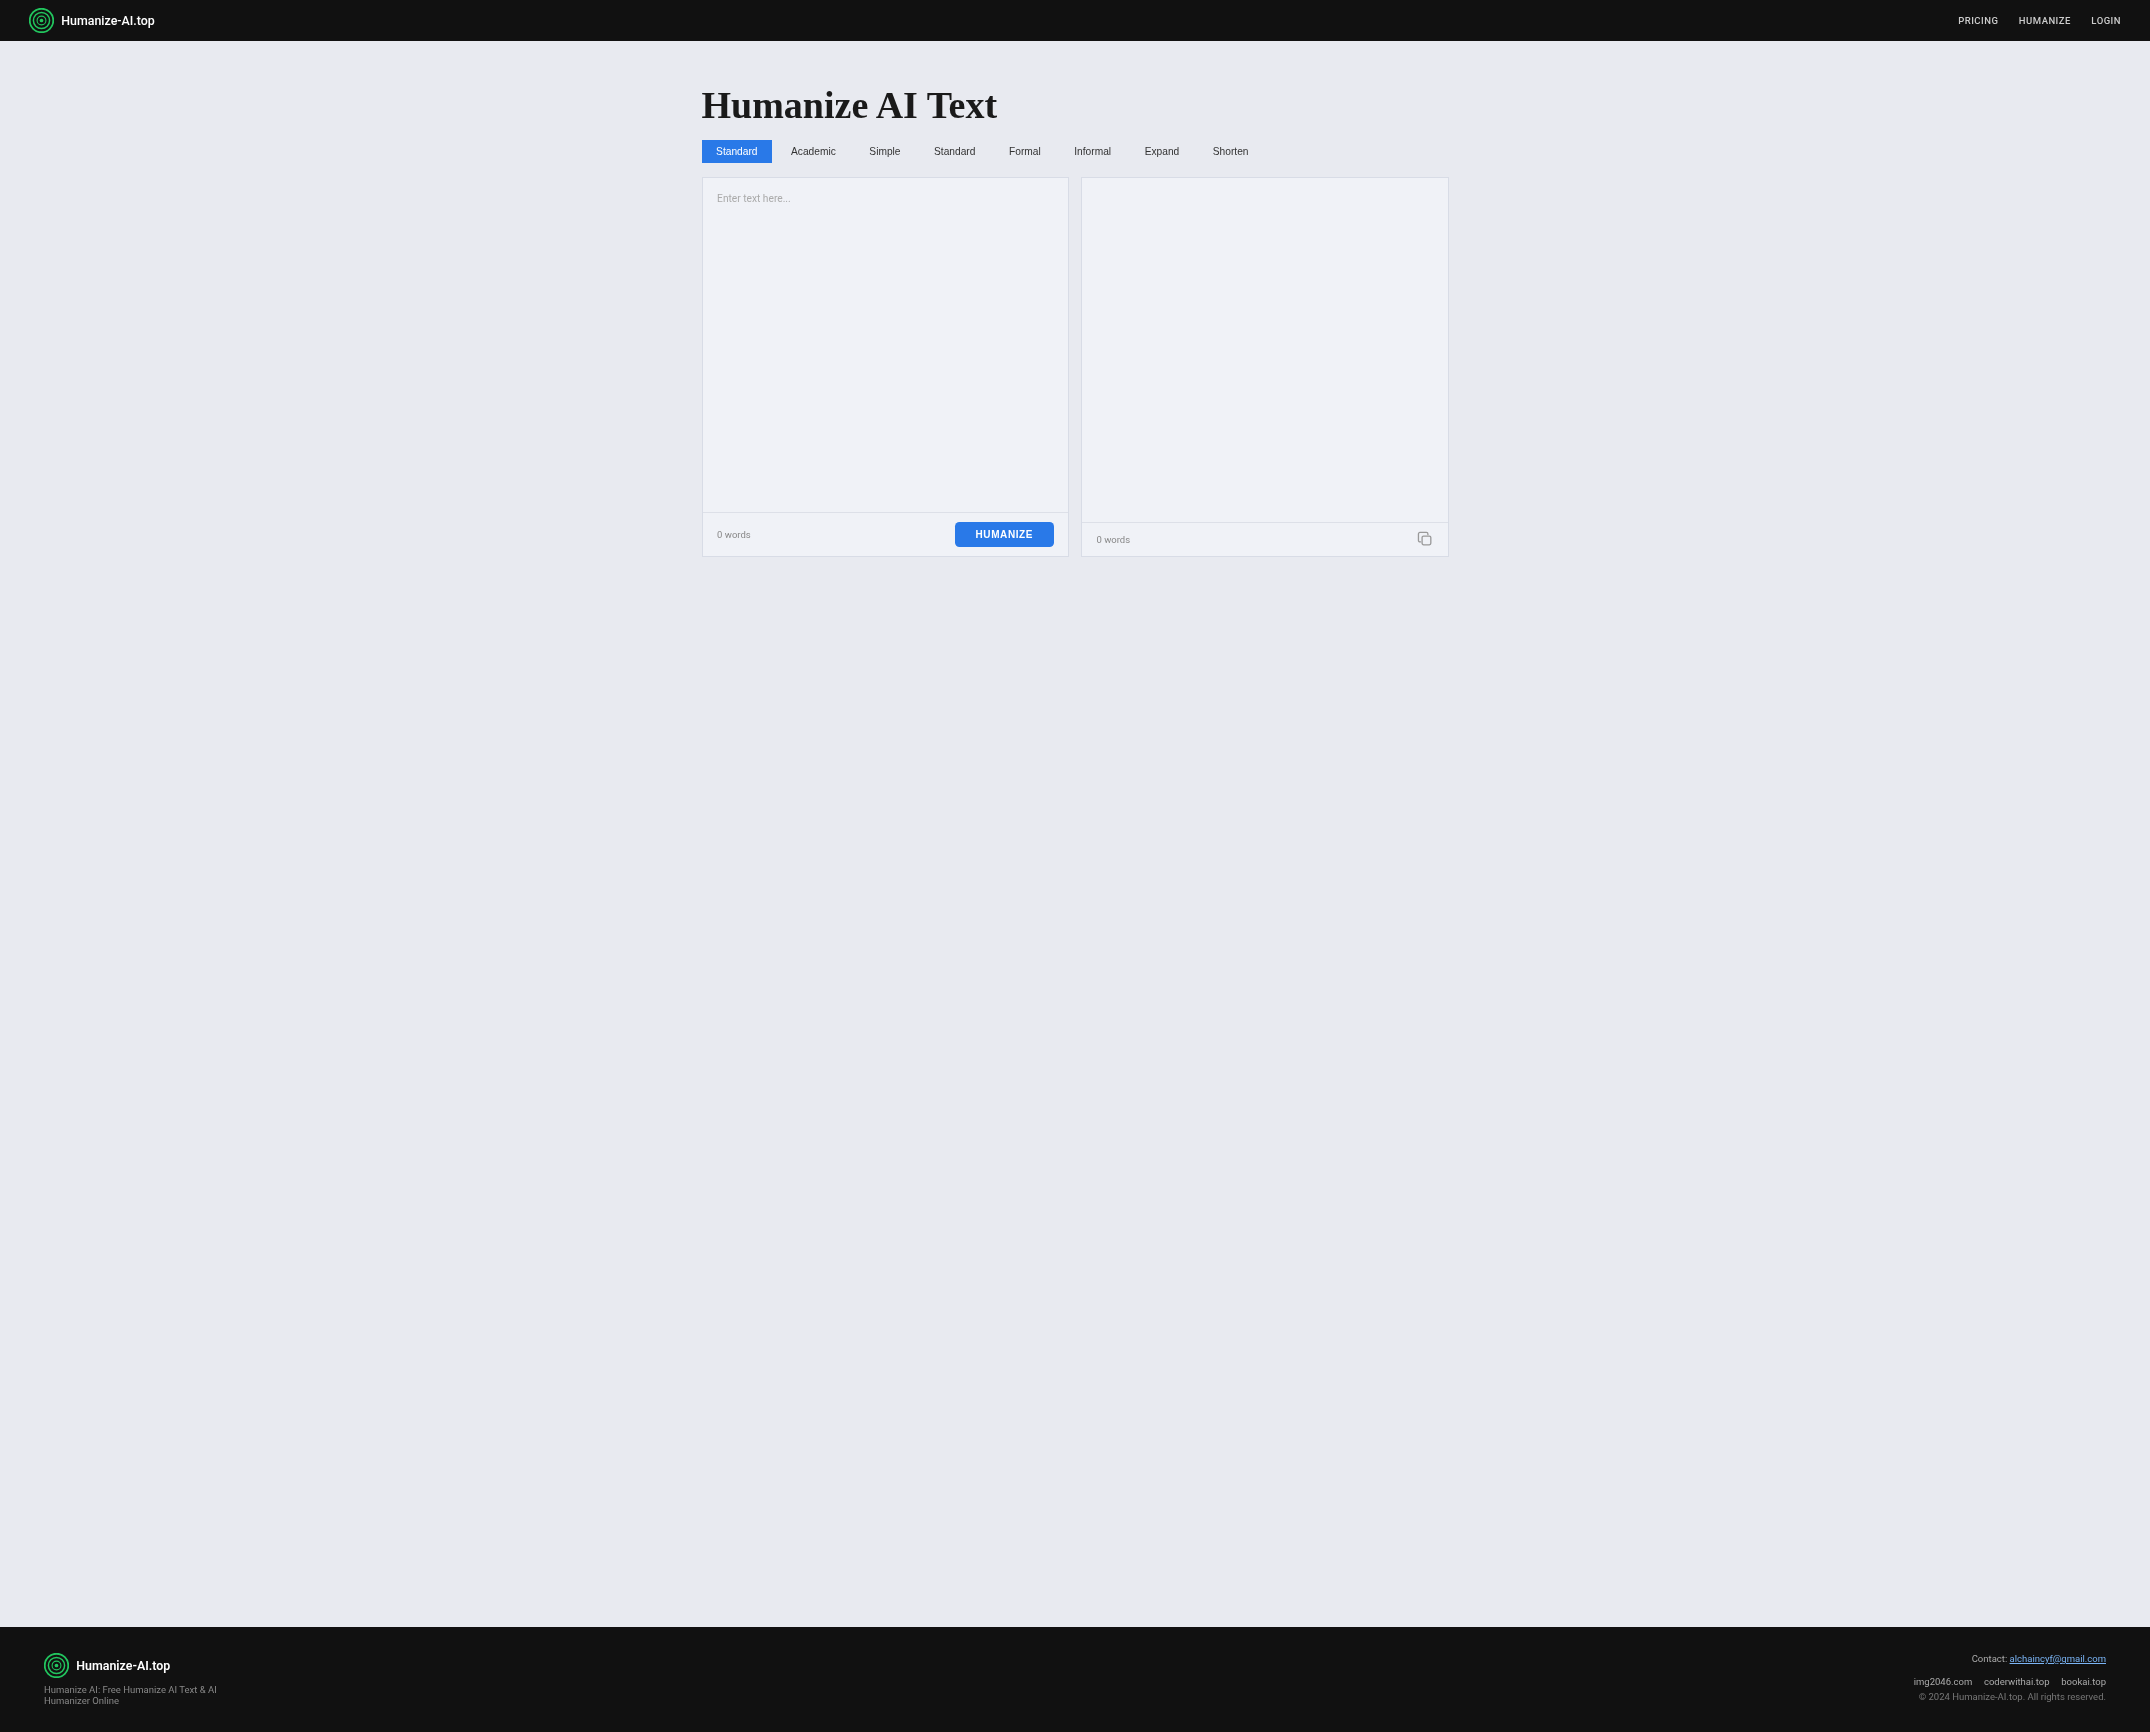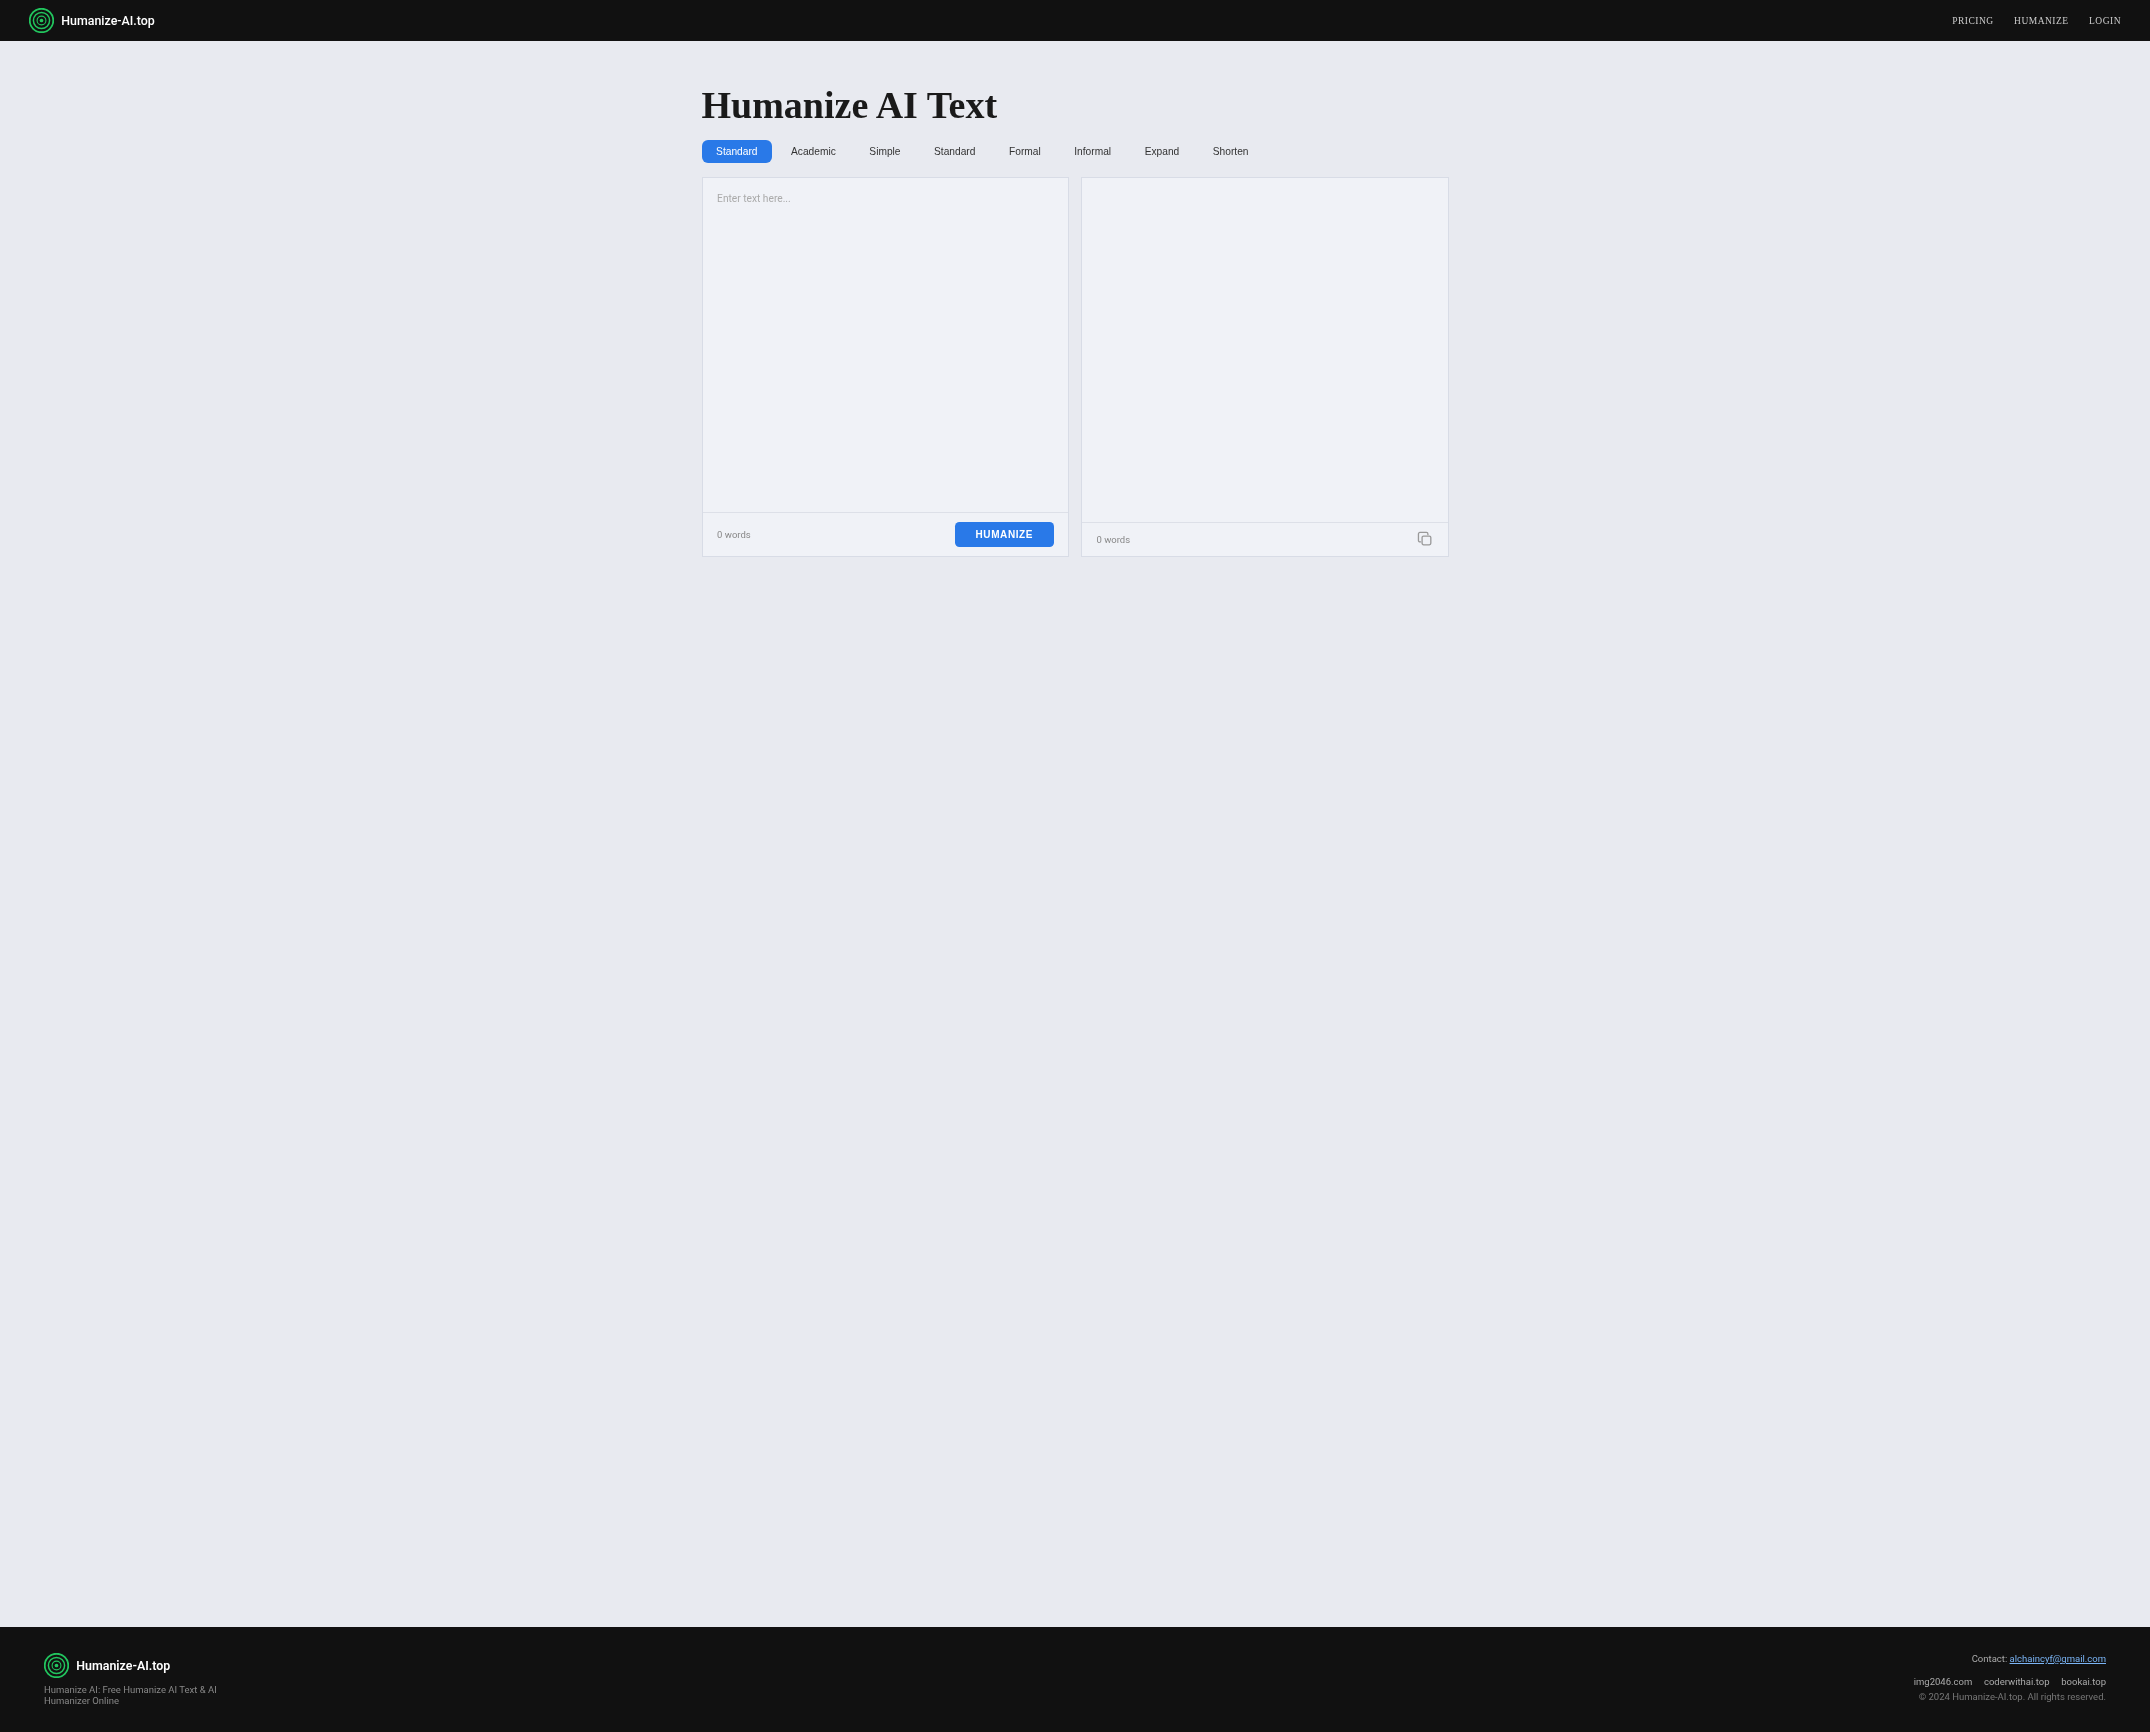--- a/index.html
+++ b/index.html
@@ -45,21 +45,20 @@
       gap: 20.5px;
       align-items: center;
     }
 
     .navbar-links a {
       color: #ccc;
       text-decoration: none;
       font-size: 9.5px;
       font-weight: 500;
       letter-spacing: 0.05em;
-      font-family: Liberation Serif, serif;
     }
 
     
     .main-content {
       flex: 1;
       padding: 44px 29px 44px;
       max-width: 805px;
       margin: 0 auto;
       width: 100%;
     }
@@ -87,21 +86,21 @@
     .tabs {
       display: flex;
       gap: 4.4px;
       flex-wrap: wrap;
       margin-bottom: 14.6px;
     }
 
     .tab-btn {
       padding: 5.9px 14.6px;
       border: none;
-      border-radius: 6px;
+      border-radius: 0;
       cursor: pointer;
       font-size: 10.2px;
       font-weight: 500;
       background: transparent;
       color: #333;
       transition: background 0.15s;
     }
 
     .tab-btn.active {
       background: #2979e8;

